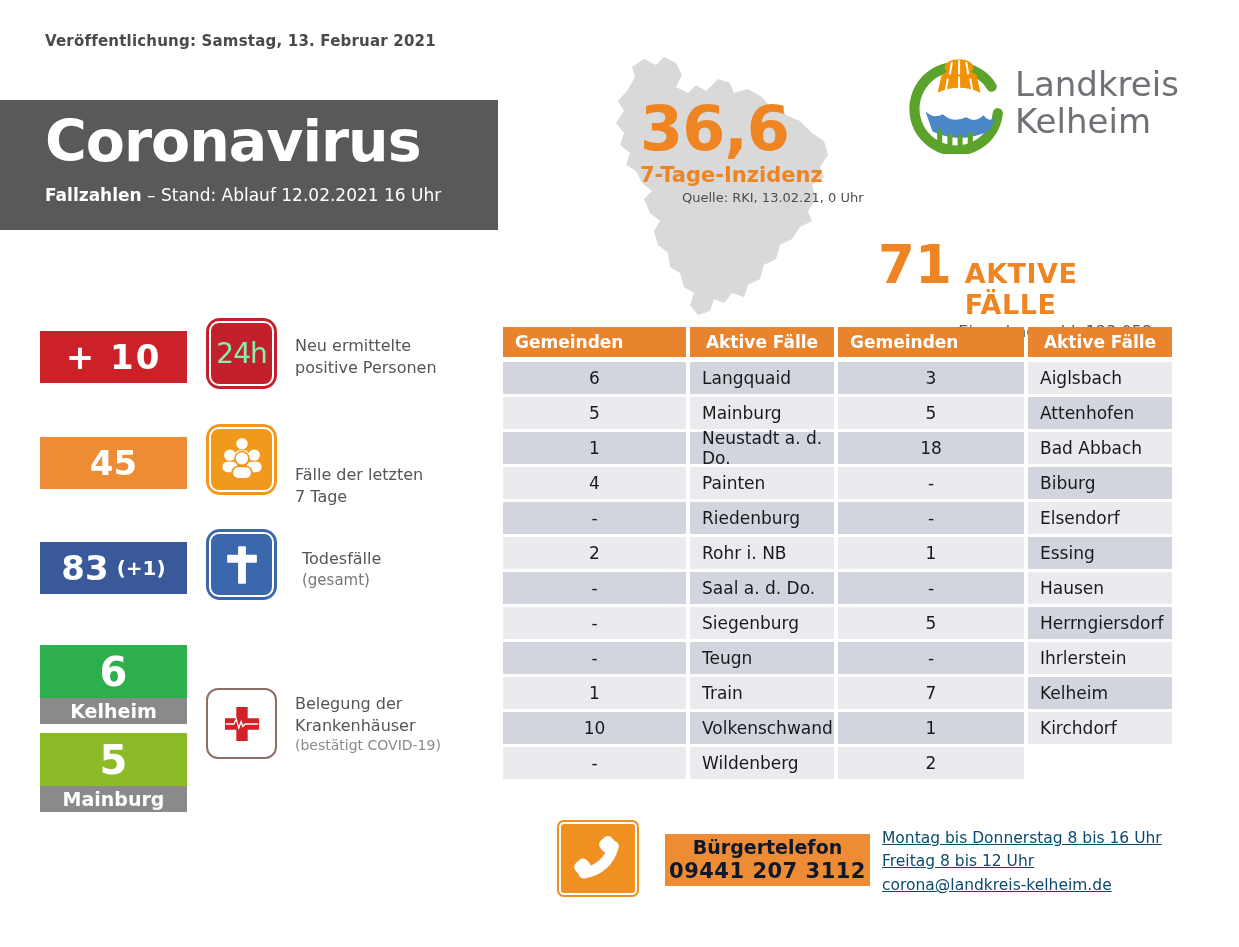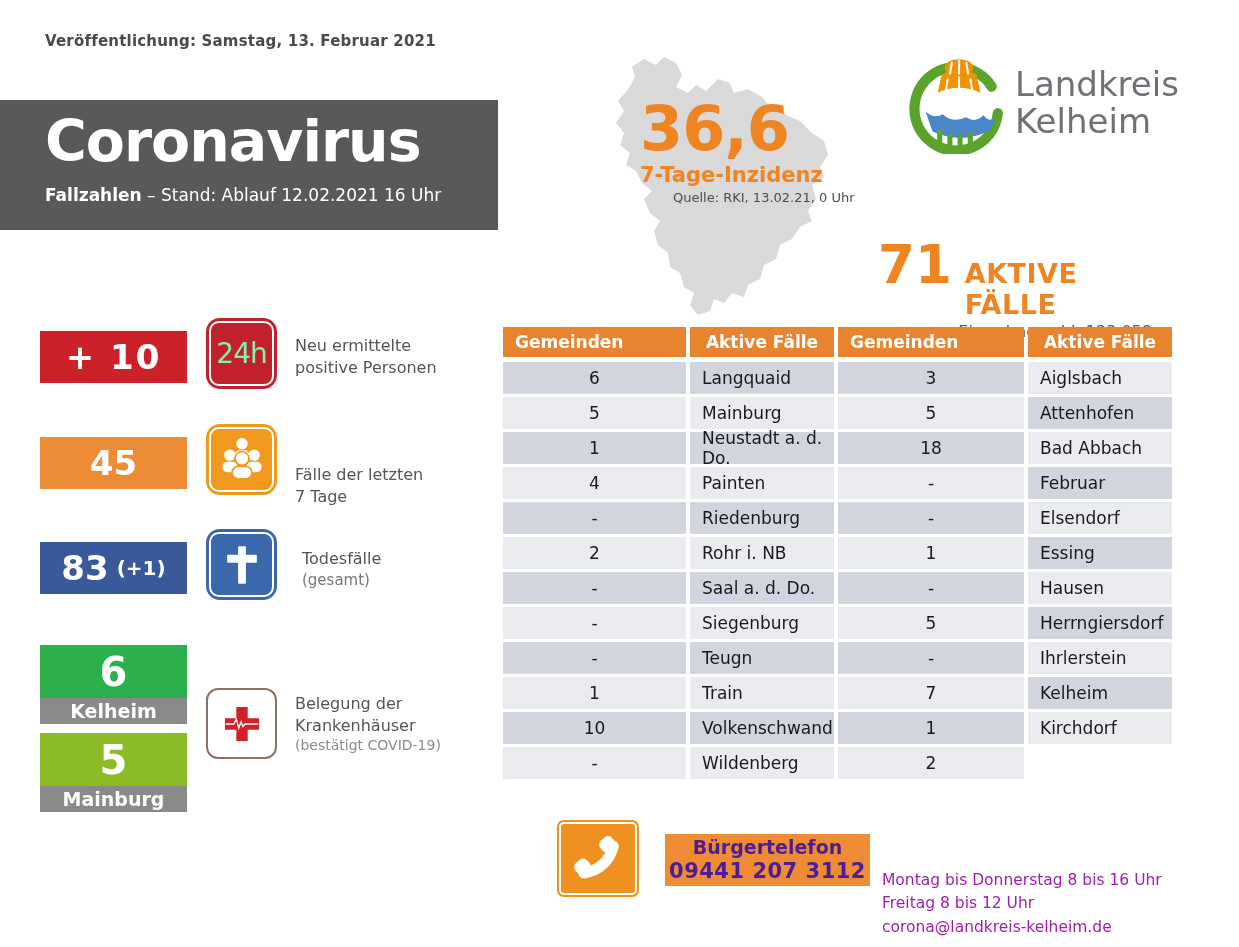--- a/index.html
+++ b/index.html
@@ -12,21 +12,21 @@
   .banner{left:0;top:100px;width:498px;height:130px;background:#595959;color:#fff;}
   .banner-title{position:absolute;left:45px;top:8px;font-size:57px;font-weight:bold;letter-spacing:-1px;}
   .banner-sub{position:absolute;left:45px;top:85px;font-size:17px;}
   .banner-sub .b{font-weight:bold;}
 
   
   .map{left:572px;top:46px;width:266px;height:276px;}
   .incidence{left:640px;top:98px;width:220px;}
   .inc-value{font-size:62px;font-weight:bold;color:#ee8422;line-height:1;letter-spacing:-1px;}
   .inc-label{font-size:21px;font-weight:bold;color:#ee8422;margin-top:3px;}
-  .inc-src{font-size:13px;color:#4d4d4d;margin-top:3px;margin-left:33px;white-space:nowrap;}
+  .inc-src{font-size:13px;color:#4d4d4d;margin-top:3px;margin-left:42px;white-space:nowrap;}
 
   
   .logo{left:905px;top:52px;display:flex;align-items:center;gap:8px;}
   .logo-text{font-size:34px;color:#6e7277;line-height:1.08;}
 
   
   .active-block{left:878px;top:238px;width:274px;}
   .active-row{display:flex;align-items:baseline;gap:13px;}
   .active-value{font-size:53px;font-weight:bold;color:#ee8422;line-height:1;}
   .active-label{font-size:27px;font-weight:bold;color:#ee8422;letter-spacing:.5px;}
@@ -79,25 +79,25 @@
   .cases-table .cell{font-size:17px;color:#1a1a1a;display:flex;align-items:center;}
   .cases-table .name{padding-left:12px;}
   .cases-table .val{justify-content:center;}
   .cases-table .dark{background:#d2d5dd;}
   .cases-table .light{background:#e9ebef;}
 
   
   .phone-sign{left:557px;top:820px;width:82px;height:77px;background:#ef9021;border-radius:7px;
               box-shadow:inset 0 0 0 2px #ef9021, inset 0 0 0 4px #fff;
               display:flex;align-items:center;justify-content:center;}
-  .hotline-box{left:665px;top:834px;width:205px;height:52px;background:#ee8c35;color:#4c1d95;
+  .hotline-box{left:665px;top:834px;width:205px;height:52px;background:#ee8c35;color:#0f172a;
                display:flex;flex-direction:column;align-items:center;justify-content:center;line-height:1.2;}
   .hotline-title{font-size:19px;font-weight:bold;}
   .hotline-phone{font-size:21px;font-weight:bold;letter-spacing:.5px;}
-  .hotline-info{left:882px;top:869px;font-size:15.5px;color:#a21caf;line-height:1.5;}
+  .hotline-info{left:882px;top:827px;font-size:15.5px;color:#0c4a6e;line-height:1.5;text-decoration:underline;}
 </style>
 </head>
 <body>
 
 <div class="abs pub-date">Veröffentlichung: Samstag, 13. Februar 2021</div>
 
 <div class="abs banner">
   <div class="banner-title">Coronavirus</div>
   <div class="banner-sub">
     <span class="b">Fallzahlen</span><span> – Stand: Ablauf 12.02.2021 16 Uhr</span>
@@ -226,21 +226,21 @@
     <div class="cell name light">Mainburg</div>
     <div class="cell val light">5</div>
     <div class="cell name dark">Attenhofen</div>
     <div class="cell val dark">1</div>
     <div class="cell name dark">Neustadt a. d. Do.</div>
     <div class="cell val dark">18</div>
     <div class="cell name light">Bad Abbach</div>
     <div class="cell val light">4</div>
     <div class="cell name light">Painten</div>
     <div class="cell val light">-</div>
-    <div class="cell name dark">Februar</div>
+    <div class="cell name dark">Biburg</div>
     <div class="cell val dark">-</div>
     <div class="cell name dark">Riedenburg</div>
     <div class="cell val dark">-</div>
     <div class="cell name light">Elsendorf</div>
     <div class="cell val light">2</div>
     <div class="cell name light">Rohr i. NB</div>
     <div class="cell val light">1</div>
     <div class="cell name dark">Essing</div>
     <div class="cell val dark">-</div>
     <div class="cell name dark">Saal a. d. Do.</div>

